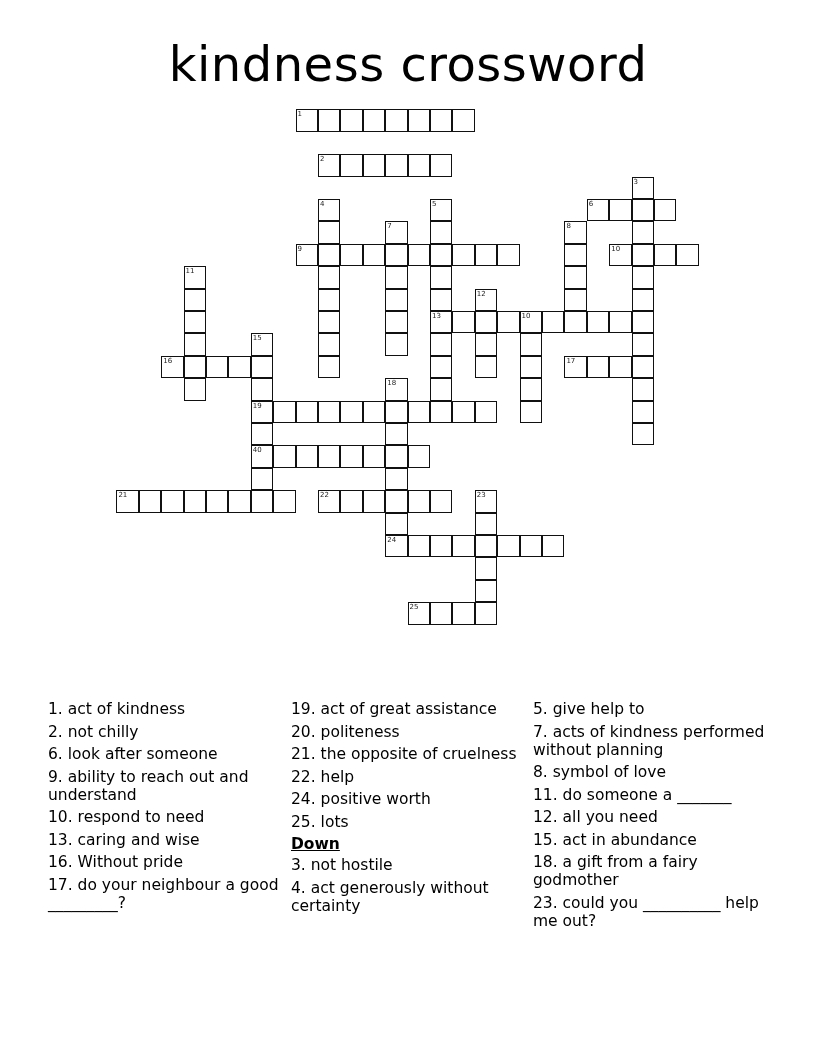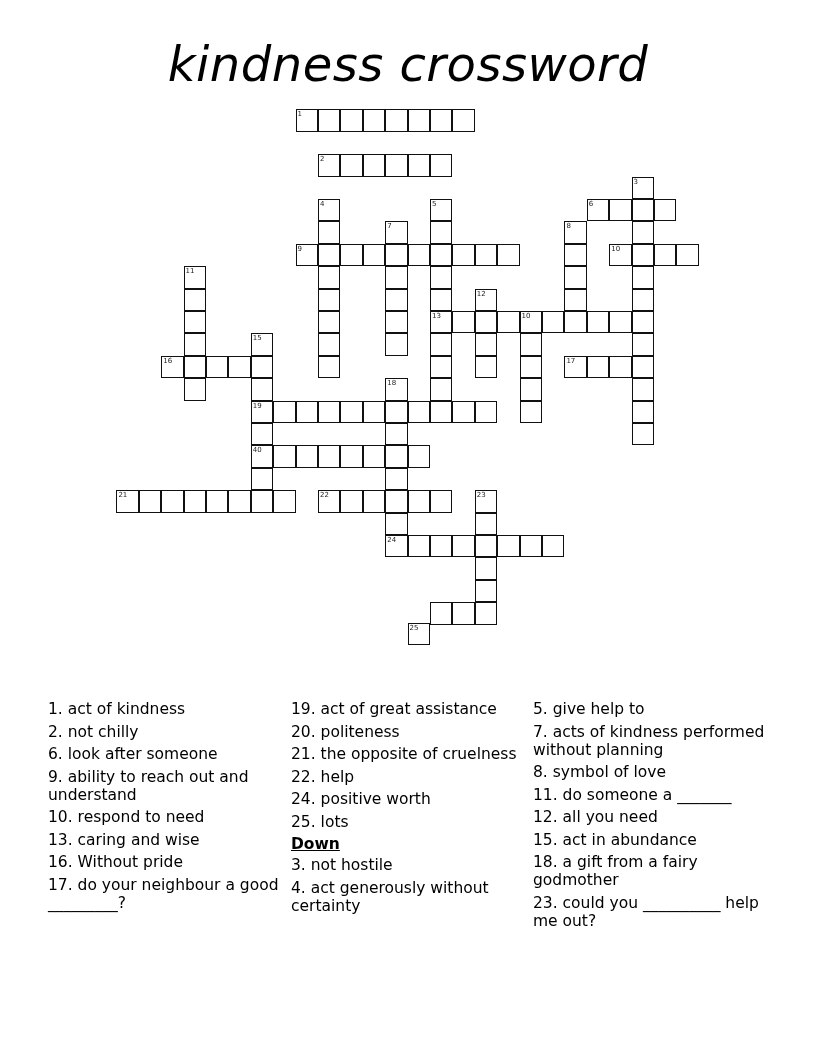--- a/index.html
+++ b/index.html
@@ -1,19 +1,19 @@
 <!DOCTYPE html>
 <html><head>
   <meta charset="utf-8">
   <style>
     html, body { margin: 0; padding: 0; background: #ffffff; }
     body { width: 816px; height: 1056px; position: relative; overflow: hidden;
            font-family: "DejaVu Sans", sans-serif; color: #000; }
     .title { position: absolute; top: 34px; left: 0; width: 816px; text-align: center;
-             font-size: 48px; line-height: 60px; letter-spacing: 0.5px; font-style: italic; }
+             font-size: 48px; line-height: 60px; letter-spacing: 0.5px; }
     .grid { position: absolute; left: 117px; top: 110px; width: 600px; height: 520px; }
     .cell { position: absolute; width: 22.4px; height: 22.4px; box-sizing: border-box;
             border: 1.3px solid #111; background: #fff; margin-left: -0.6px; margin-top: -0.6px; }
     .cell .num { position: absolute; top: 0px; left: 1px; font-size: 7px; line-height: 8px;
                  font-family: "DejaVu Sans", sans-serif; color: #222; }
     .clues { position: absolute; top: 700px; font-size: 15.5px; line-height: 18px; }
     .col1 { left: 48px; width: 235px; }
     .col2 { left: 291px; width: 235px; }
     .col3 { left: 533px; width: 240px; }
     .clue { margin: 0 0 4.5px 0; }
@@ -215,21 +215,21 @@
     <div class="cell" style="left: 358.4px; top: 425.6px;"></div>
     <div class="cell" style="left: 358.4px; top: 448px;"></div>
     <div class="cell" style="left: 358.4px; top: 470.4px;"></div>
     <div class="cell" style="left: 358.4px; top: 492.8px;"></div>
     <div class="cell" style="left: 291.2px; top: 425.6px;"></div>
     <div class="cell" style="left: 313.6px; top: 425.6px;"></div>
     <div class="cell" style="left: 336px; top: 425.6px;"></div>
     <div class="cell" style="left: 380.8px; top: 425.6px;"></div>
     <div class="cell" style="left: 403.2px; top: 425.6px;"></div>
     <div class="cell" style="left: 425.6px; top: 425.6px;"></div>
-    <div class="cell" style="left: 291.2px; top: 492.8px; margin-top: 20px;">
+    <div class="cell" style="left: 291.2px; top: 492.8px;">
       <span class="num">25</span>
     </div>
     <div class="cell" style="left: 313.6px; top: 492.8px;"></div>
     <div class="cell" style="left: 336px; top: 492.8px;"></div>
   </div>
 
 <div class="clues col1">
   <div class="clue"><b>1.</b> <span>act of kindness</span></div>
   <div class="clue"><b>2.</b> <span>not chilly</span></div>
   <div class="clue"><b>6.</b> <span>look after someone</span></div>

